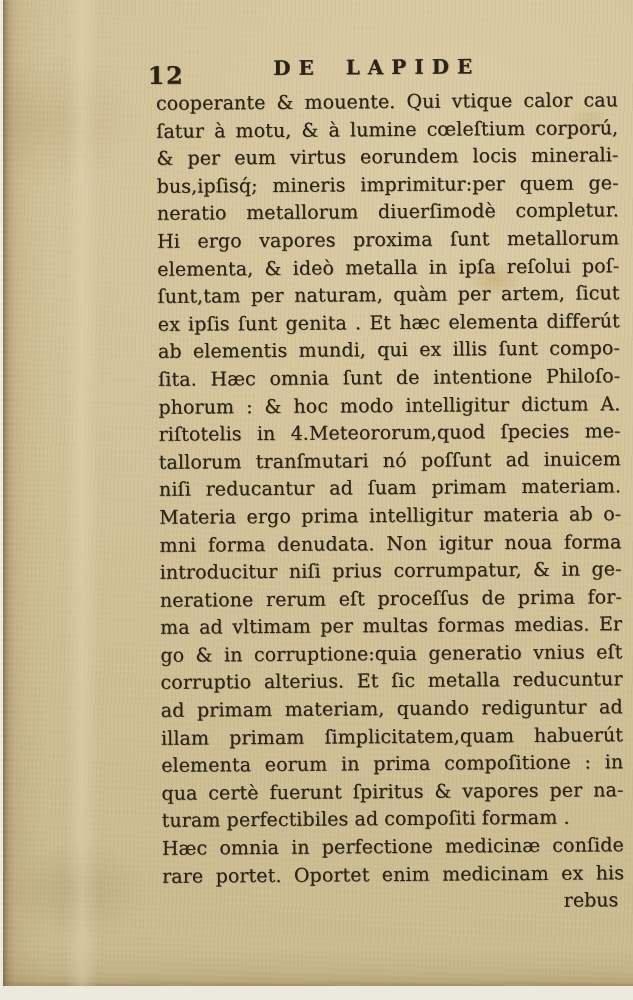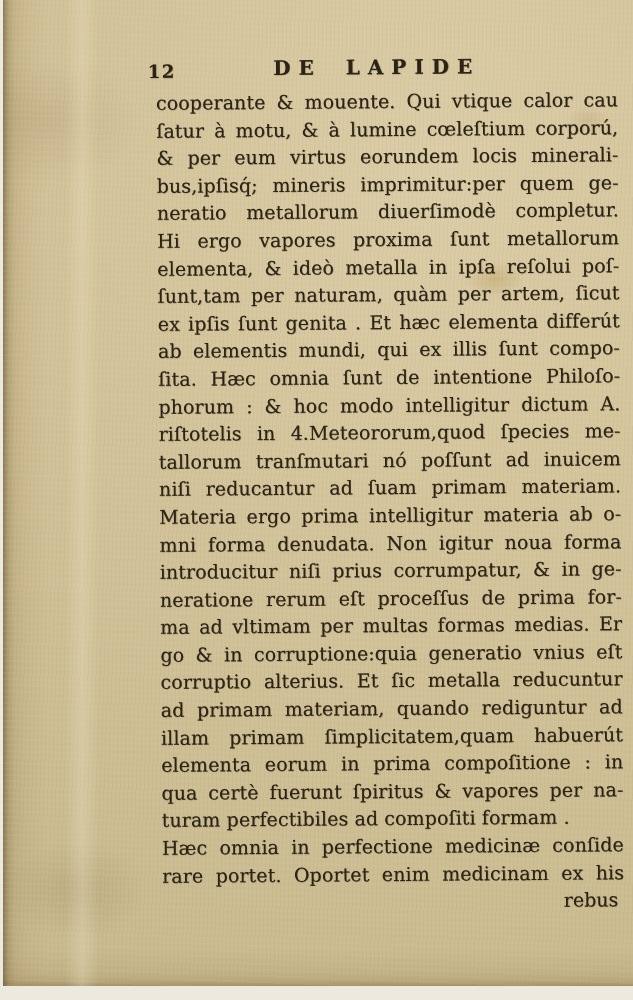--- a/index.html
+++ b/index.html
@@ -32,21 +32,21 @@
   .text-block{
     position:absolute;left:156px;top:52px;width:462px;
     color:#2c2315;
     transform:rotate(-0.45deg);
     transform-origin:50% 50%;
     text-shadow:0.4px 0.4px 0.7px rgba(44,35,21,0.55);
   }
   .header{position:relative;height:36px;}
   .page-number{
     position:absolute;left:-8px;top:7px;
-    font-size:18px;font-weight:bold;letter-spacing:1.5px;
+    font-size:24px;font-weight:bold;letter-spacing:1.5px;
   }
   .running-title{
     position:absolute;left:0;right:0;top:3px;text-align:center;
     font-size:20px;font-weight:bold;letter-spacing:0.40em;word-spacing:0.45em;
     transform:translateX(-10px);
   }
   .body-text{position:relative;}
   .bodyline{
     font-size:19px;line-height:27.6px;
     text-align:justify;text-align-last:justify;

